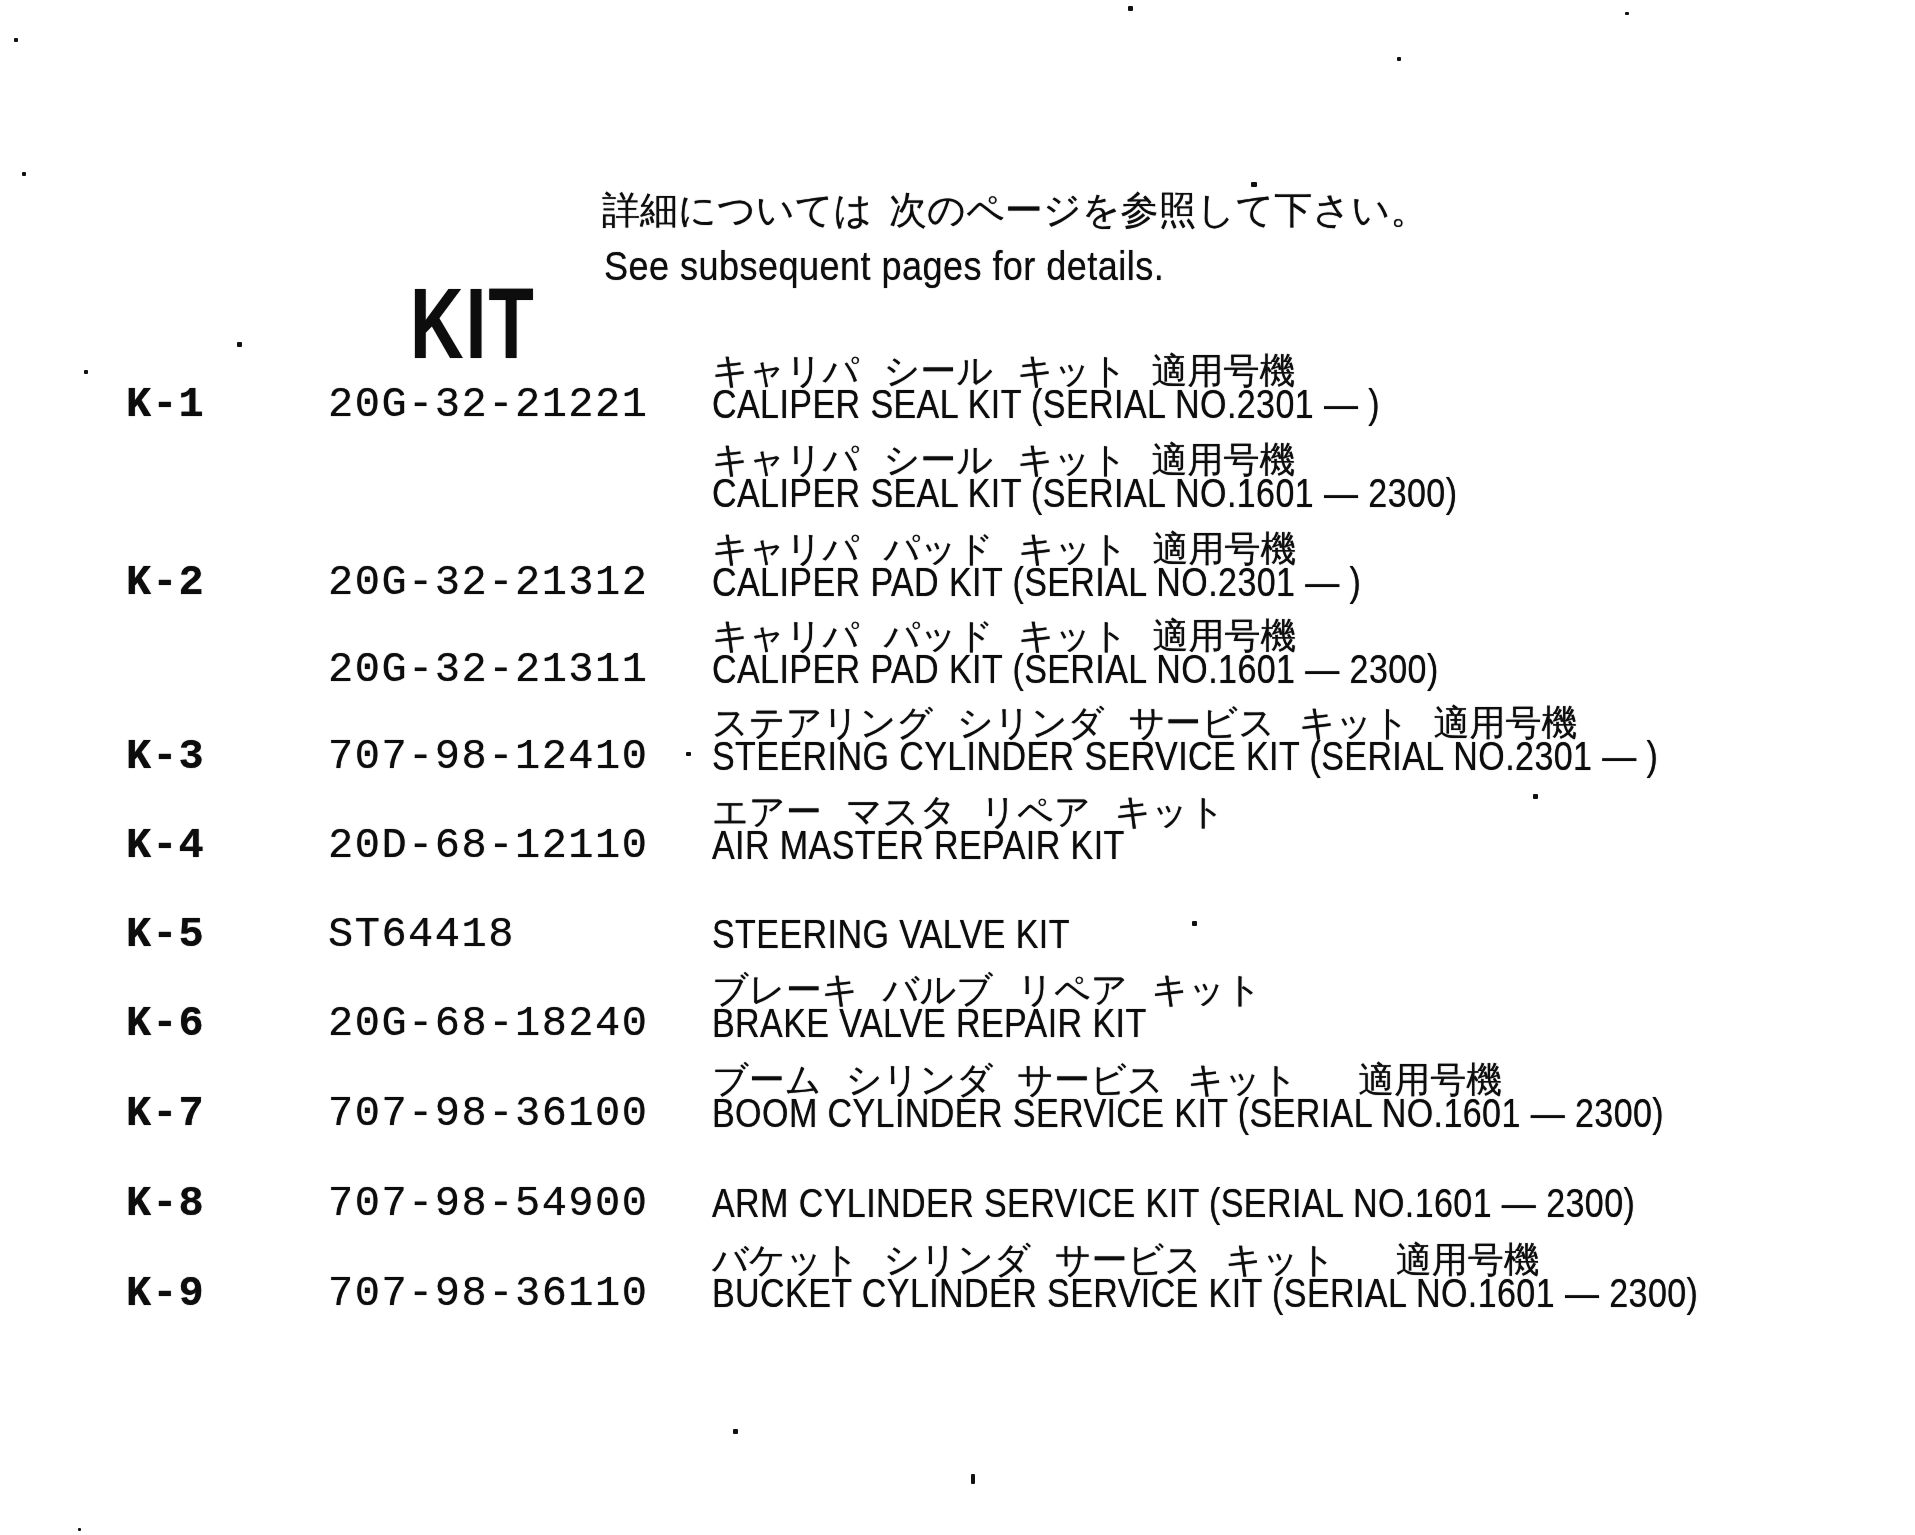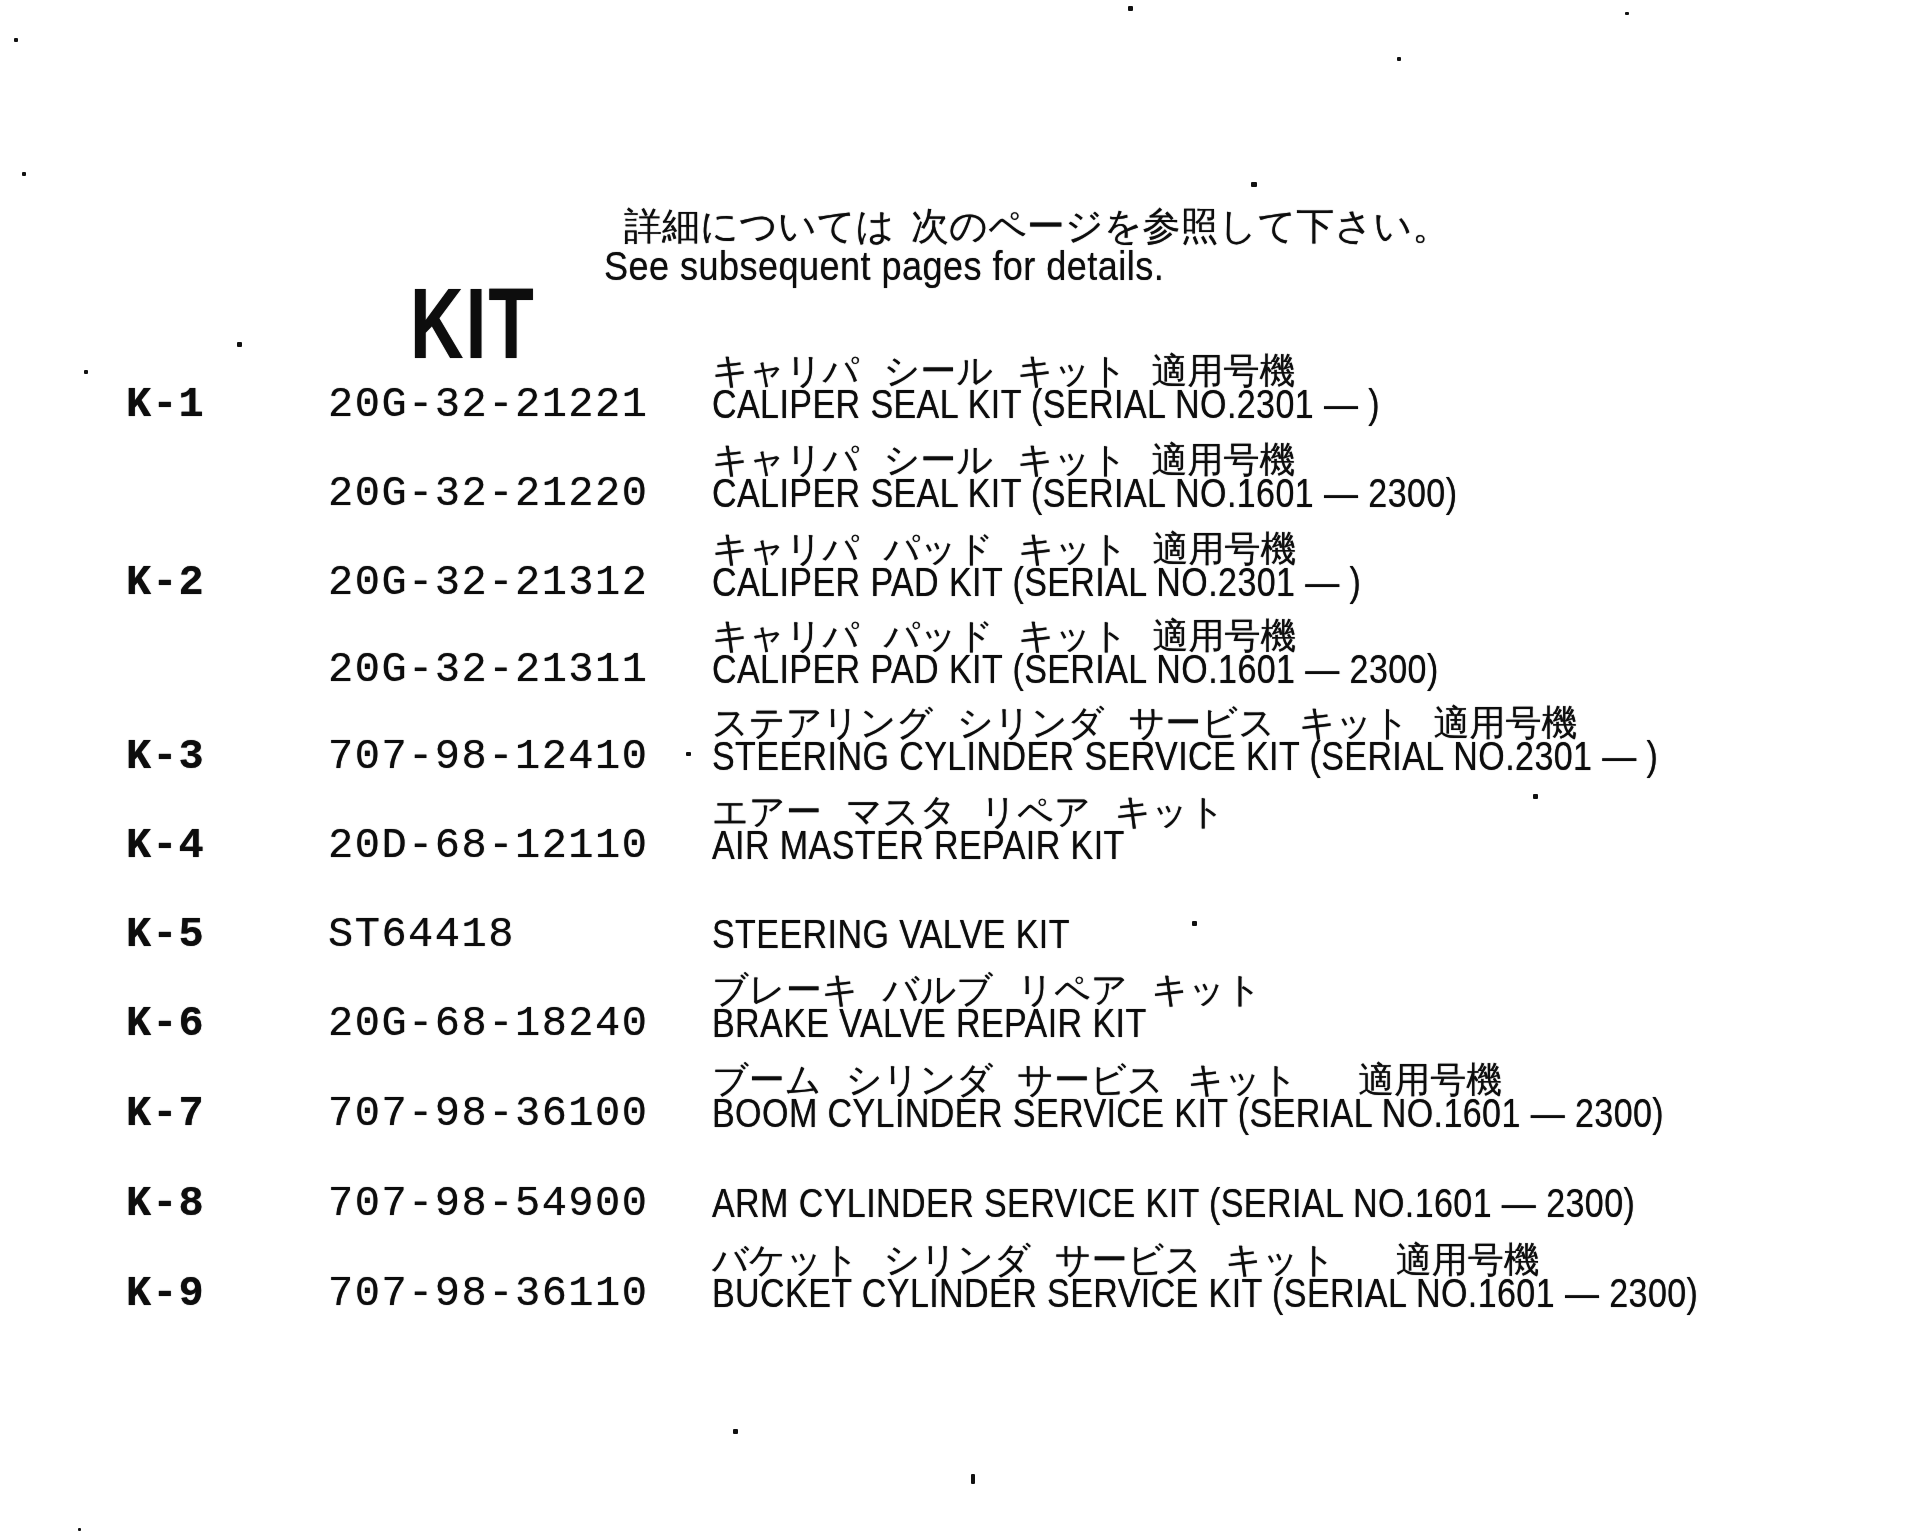--- a/index.html
+++ b/index.html
@@ -15,23 +15,23 @@
   .ink{ text-shadow:0 0 1px rgba(0,0,0,.75); }
 
   .title{
     position:absolute;left:410px;top:206px;
     font-size:100px;font-weight:700;line-height:1;
     letter-spacing:3px;
     transform:scaleX(.74);transform-origin:0 0;
     white-space:nowrap;
   }
   .sub-jp{
-    position:absolute;left:624px;top:188px;
+    position:absolute;left:602px;top:188px;
     font-size:38px;line-height:1.2;
-    word-spacing:6px;white-space:nowrap;margin-top:16px;
+    word-spacing:6px;white-space:nowrap;
   }
   .sub-en{
     position:absolute;left:604px;top:246px;
     font-size:41px;line-height:1;letter-spacing:.5px;
     transform:scaleX(.88);transform-origin:0 0;
     white-space:nowrap;
   }
 
   .row{position:absolute;left:0;width:100%;height:92px;}
   .kit{
@@ -71,21 +71,20 @@
 
   <div id="rows">
       <div class="row" style="top: 338px;">
         <div class="kit ink">K-1</div>
         <div class="part ink">20G-32-21221</div>
         <div class="jp ink">キャリパ シール キット 適用号機</div>
         <div class="en ink">CALIPER SEAL KIT (SERIAL NO.2301 — )</div>
       </div>
       <div class="row" style="top: 427px;">
         <div class="kit ink"></div>
-        <div class="part ink">20G-32-21220</div>
         <div class="jp ink">キャリパ シール キット 適用号機</div>
         <div class="en ink">CALIPER SEAL KIT (SERIAL NO.1601 — 2300)</div>
       </div>
       <div class="row" style="top: 516px;">
         <div class="kit ink">K-2</div>
         <div class="part ink">20G-32-21312</div>
         <div class="jp ink">キャリパ パッド キット 適用号機</div>
         <div class="en ink">CALIPER PAD KIT (SERIAL NO.2301 — )</div>
       </div>
       <div class="row" style="top: 603px;">

